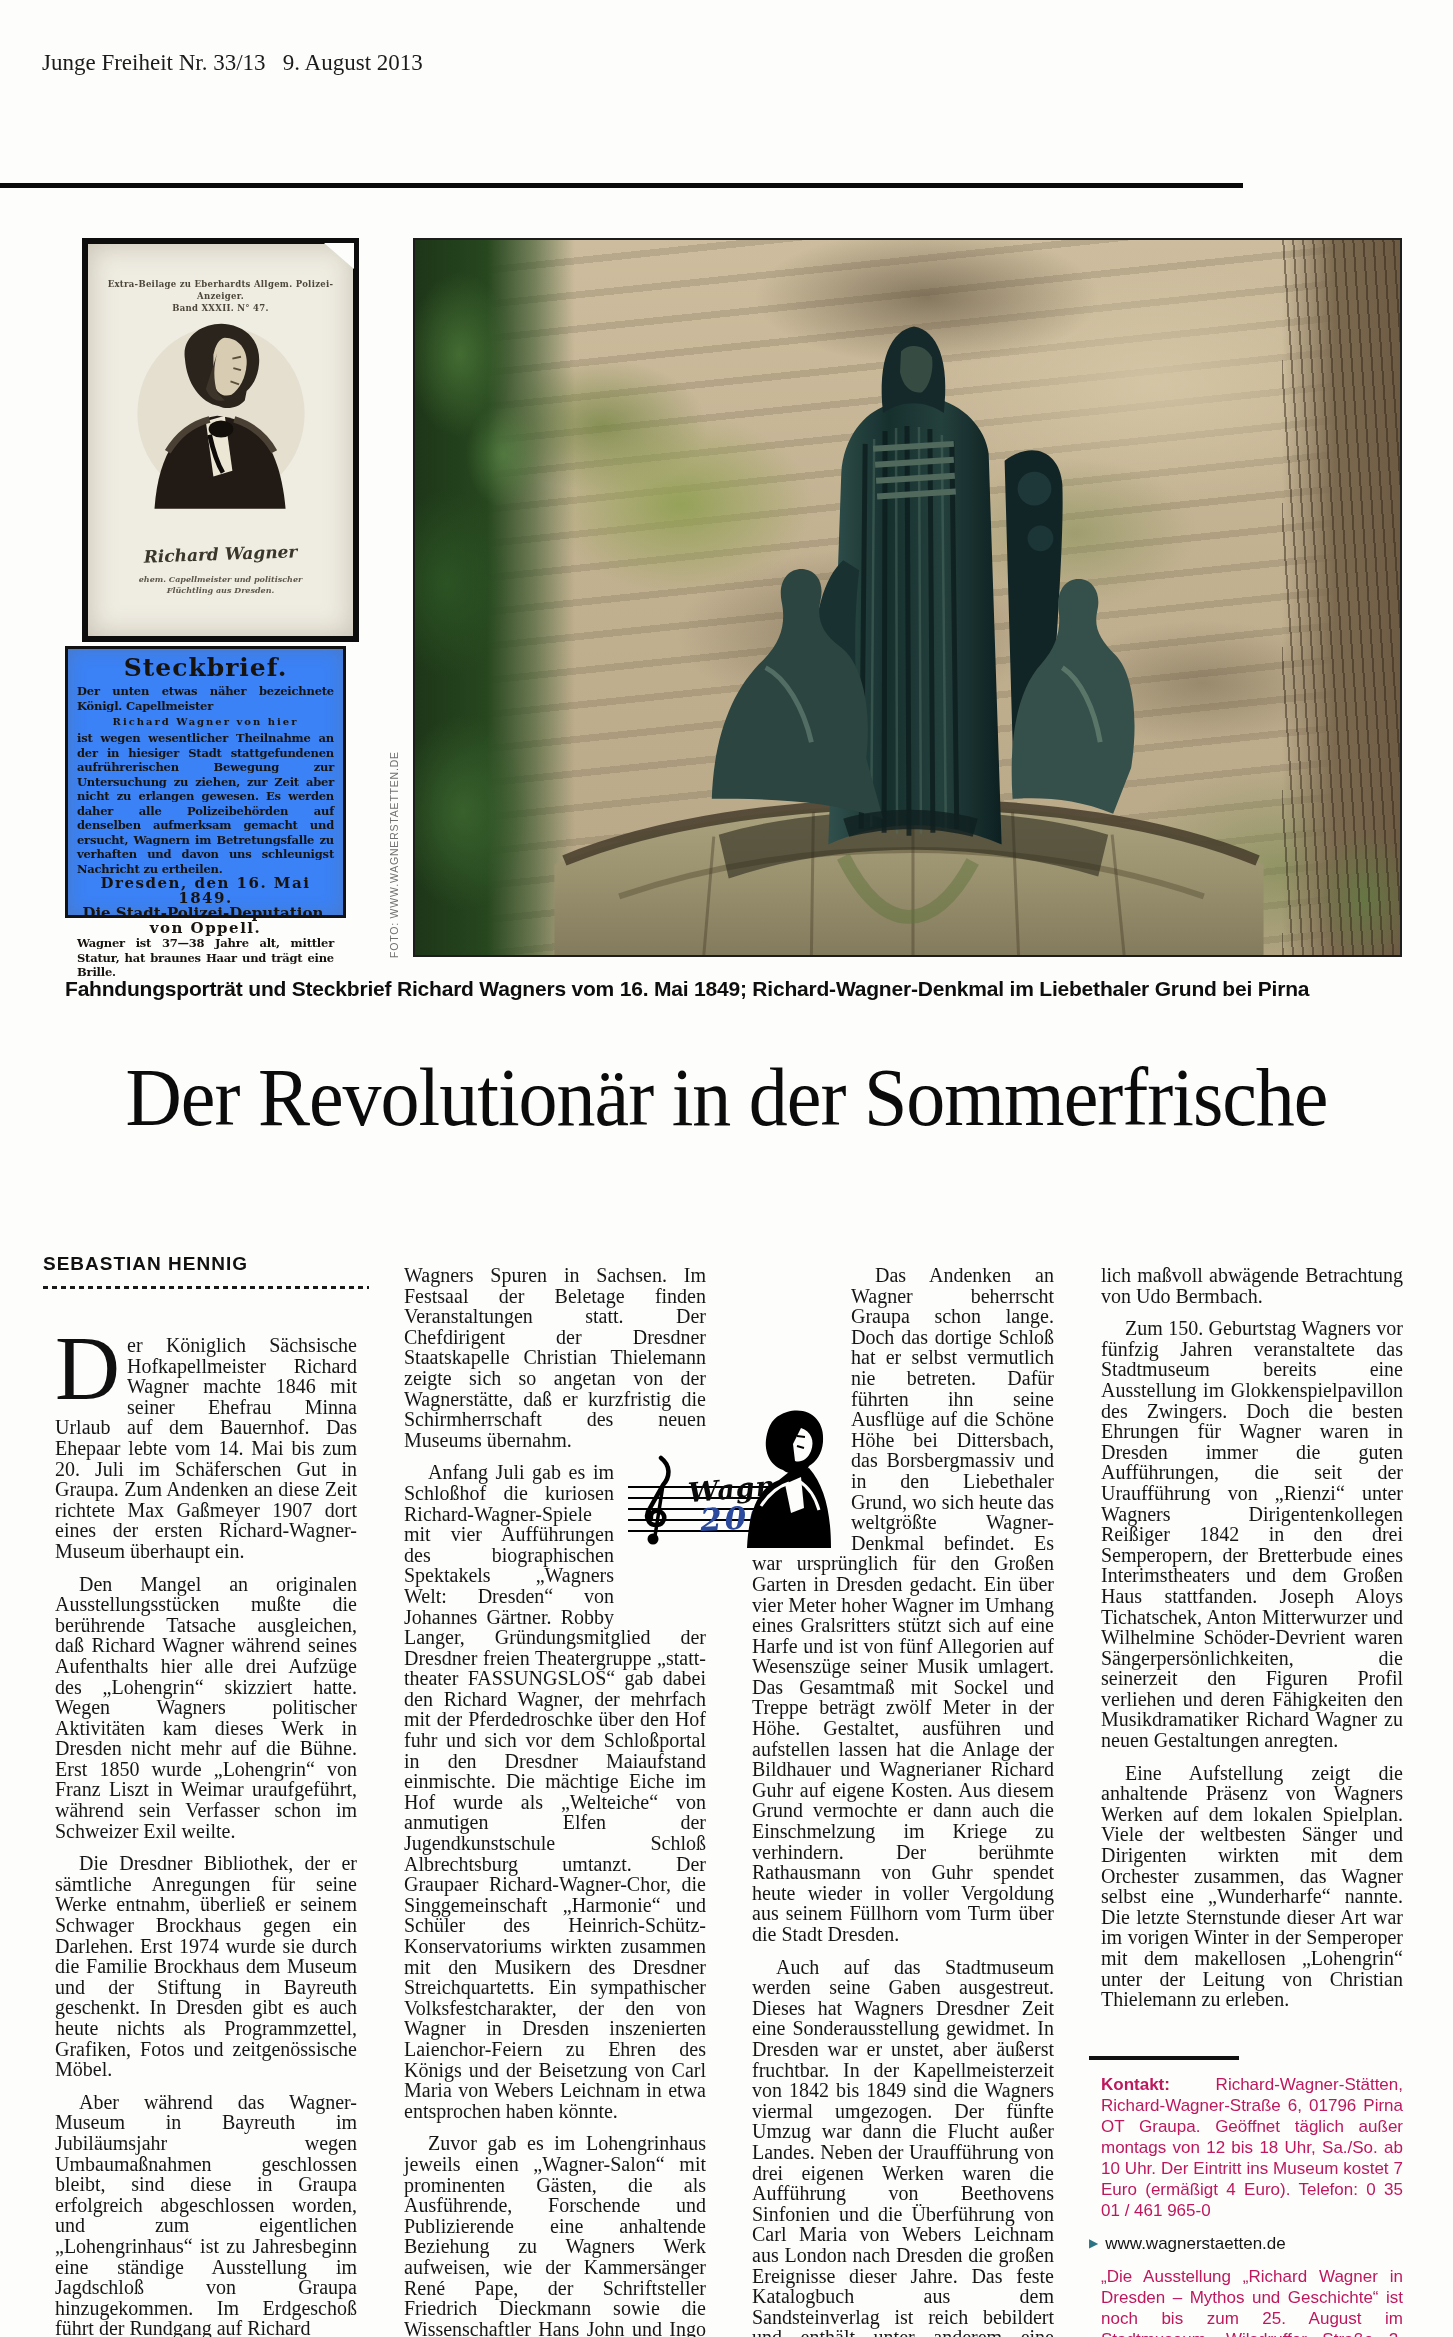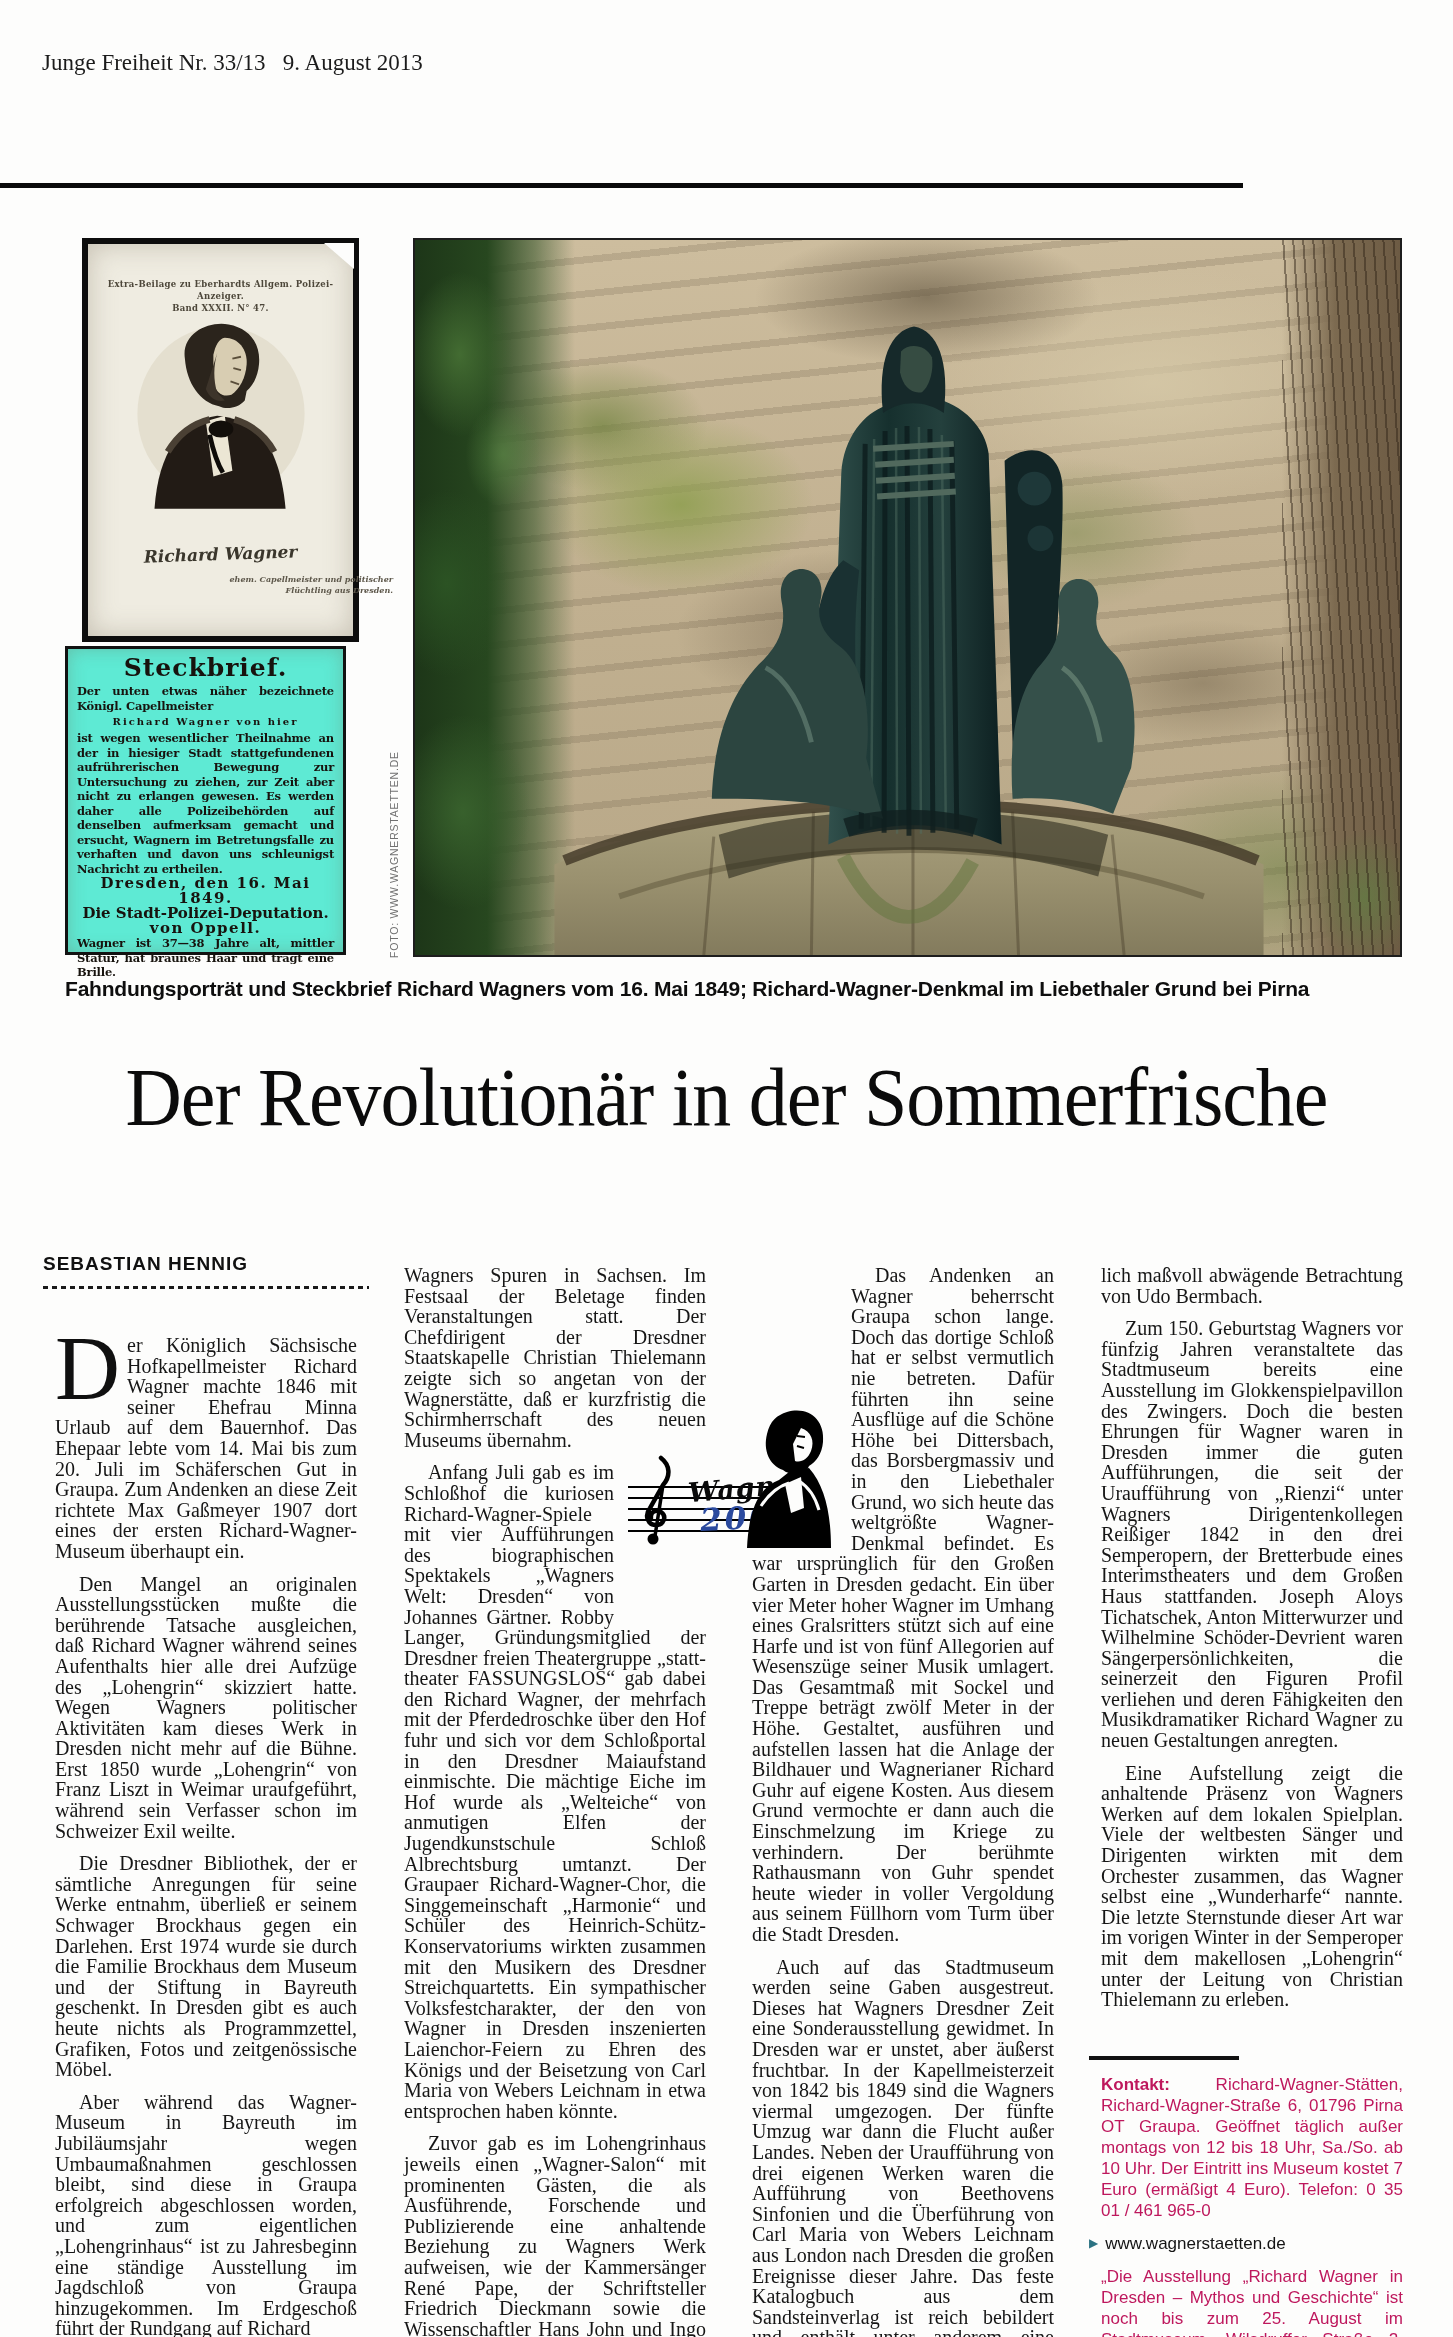--- a/index.html
+++ b/index.html
@@ -15,26 +15,26 @@
   .portrait{position:absolute;left:82px;top:238px;width:277px;height:404px;box-sizing:border-box;
             border:6px solid #0d0d0d;background:#efece1;
             box-shadow:inset 0 0 28px rgba(120,110,90,.35);}
   .portrait .tear{position:absolute;right:-1px;top:-1px;width:0;height:0;
             border-top:26px solid #fdfdfc;border-left:30px solid transparent;}
   .portrait .p-head{position:absolute;left:8px;top:34px;width:249px;text-align:center;
             font:700 8.5px/12px "DejaVu Serif",serif;color:#4d473a;letter-spacing:.3px;}
   .portrait .bust{position:absolute;left:38px;top:60px;width:190px;height:210px;}
   .portrait .sig{position:absolute;left:0;top:300px;width:100%;text-align:center;
             font:italic 700 17px "DejaVu Serif",serif;color:#3a362c;transform:rotate(-2deg);}
-  .portrait .p-sub{position:absolute;left:0;top:330px;width:100%;text-align:right;
-            font:italic 700 8px/11px "DejaVu Serif",serif;color:#5d574a;padding-left:40px;}
-
-  
-  .steckbrief{position:absolute;left:65px;top:646px;width:281px;height:309px;box-sizing:border-box;
-            border:3px solid #121212;background:#5eead4;padding:6px 9px;
+  .portrait .p-sub{position:absolute;left:0;top:330px;width:100%;text-align:center;
+            font:italic 700 8px/11px "DejaVu Serif",serif;color:#5d574a;}
+
+  
+  .steckbrief{position:absolute;left:65px;top:646px;width:281px;height:272px;box-sizing:border-box;
+            border:3px solid #121212;background:#3b82f6;padding:6px 9px;
             box-shadow:inset 0 0 18px rgba(110,100,75,.3);
             font-family:"DejaVu Serif",serif;color:#17130e;}
   .sb-title{text-align:center;font-weight:700;font-size:25px;line-height:26px;letter-spacing:1px;margin:0 0 3px;}
   .sb-intro,.sb-body,.sb-desc{font-weight:700;font-size:11.5px;line-height:14.5px;
             text-align:justify;margin:0;letter-spacing:-.2px;}
   .sb-name{text-align:center;font-weight:700;font-size:10px;line-height:16px;letter-spacing:2px;margin:1px 0;}
   .sb-center{text-align:center;font-weight:700;font-size:15px;line-height:15px;margin:0;}
   .sb-center.sp{letter-spacing:1.5px;}
 
   

